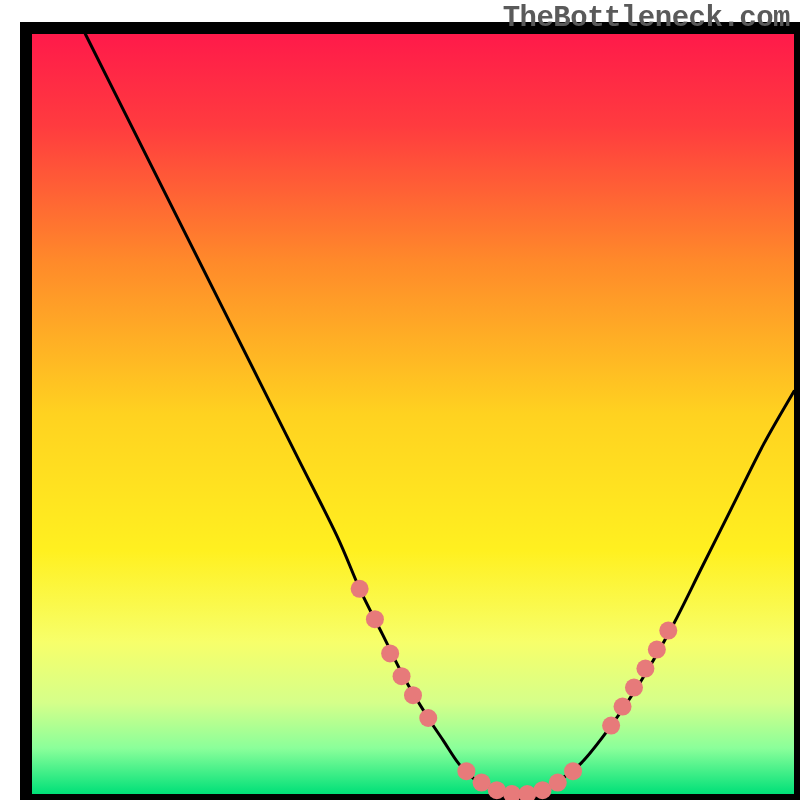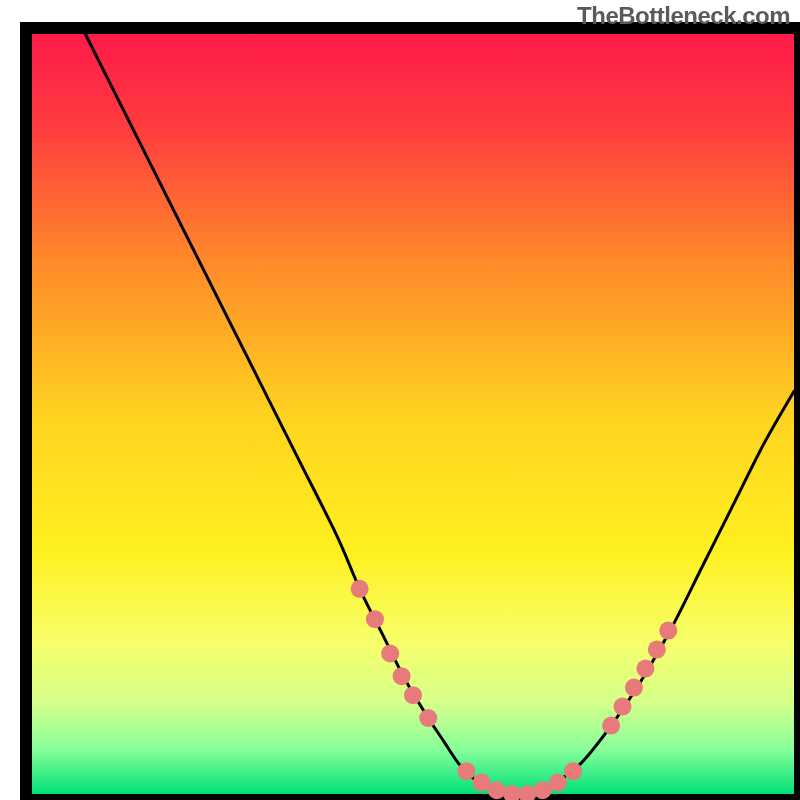--- a/index.html
+++ b/index.html
@@ -12,22 +12,22 @@
   }
   .chart-container {
     position: relative;
     width: 800px;
     height: 800px;
   }
   .watermark {
     position: absolute;
     top: 2px;
     right: 10px;
-    font-family: Liberation Sans, sans-serif;
-    font-size: 24px;
+    font-family: Liberation Mono, monospace;
+    font-size: 29px;
     font-weight: bold;
     color: #5a5a5a;
     z-index: 10;
     letter-spacing: -0.5px;
   }
   svg {
     display: block;
   }
 </style>
 </head>

